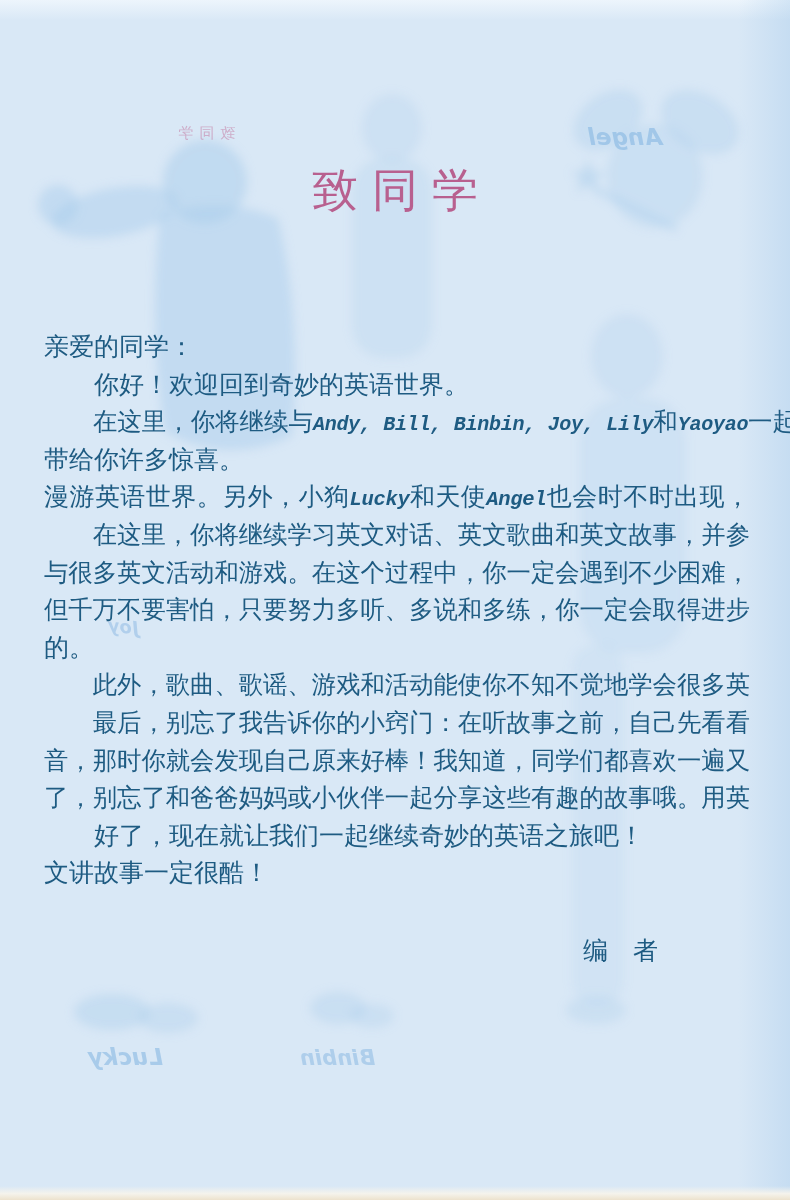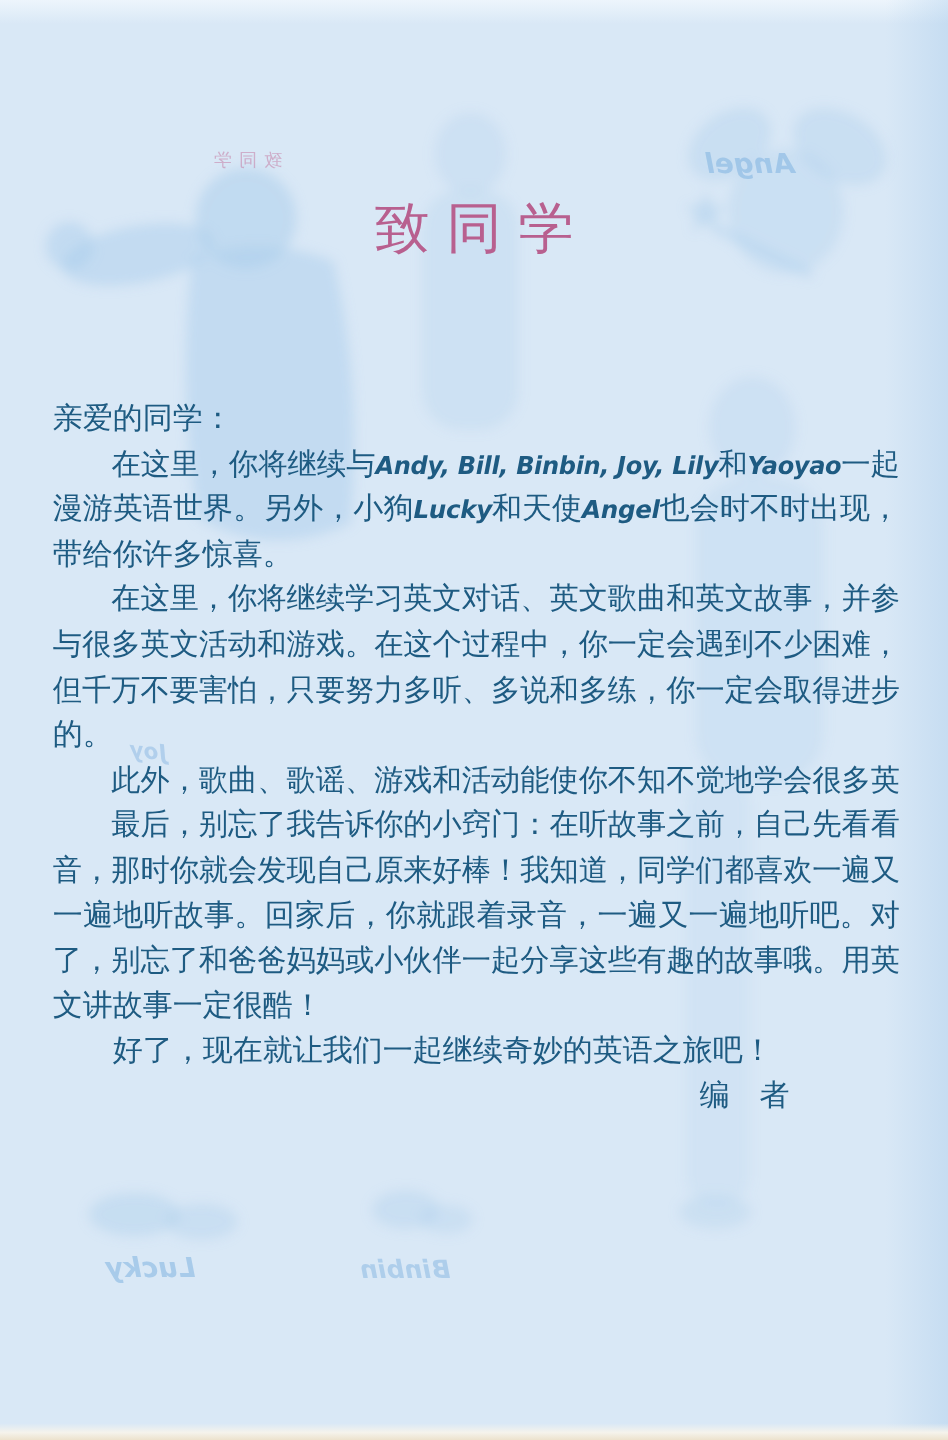--- a/index.html
+++ b/index.html
@@ -38,30 +38,31 @@
   .title{
     position:absolute;left:0;top:160px;width:100%;margin:0;z-index:2;
     text-align:center;font-family:"DejaVu Serif",serif;font-weight:normal;
     font-size:46px;letter-spacing:14px;text-indent:14px;
     color:#b8608f;
   }
 
   .letter{
     position:absolute;left:44px;top:330px;width:706px;z-index:2;
     color:#1e5b82;
+    font-family:Liberation Mono, monospace;
   }
   .line{
     height:37.6px;line-height:37.6px;font-size:25px;
     white-space:nowrap;
     text-align:justify;text-align-last:justify;
   }
   .line.last{text-align-last:auto;}
   .en{font-weight:bold;font-style:italic;font-size:0.82em;letter-spacing:-0.3px;}
   .sig-line{height:37.6px;line-height:37.6px;font-size:25px;text-align:right;}
-  .sig-line.sig{padding-right:92px;}
+  .sig-line.sig{padding-right:92px;margin-top:40px;}
   .sig-line.date{padding-right:68px;letter-spacing:1px;}
 </style>
 </head>
 <body>
 
 <div class="page">
 
   <svg class="wm-svg" width="790" height="1200" viewBox="0 0 790 1200" aria-hidden="true">
     <defs>
       <filter id="soft" x="-30%" y="-30%" width="160%" height="160%">
@@ -110,33 +111,33 @@
   <div class="ghost ghost-joy">Joy</div>
   <div class="ghost ghost-lucky">Lucky</div>
   <div class="ghost ghost-binbin">Binbin</div>
   <div class="ghost ghost-title">致同学</div>
 
   <h1 class="title">致同学</h1>
 
   <div class="letter">
 
     <div class="line last"><span class="cn">亲爱的同学：</span></div>
+      <div class="line last">　　<span class="cn">你好！欢迎回到奇妙的英语世界。</span></div>
       <div class="line" style="transform-origin: left center; transform: scaleX(0.977839);">　　<span class="cn">在这里，你将继续与</span><span class="en">Andy, Bill, Binbin, Joy, Lily</span><span class="cn">和</span><span class="en">Yaoyao</span><span class="cn">一起</span></div>
+      <div class="line last"><span class="cn">带给你许多惊喜。</span></div>
       <div class="line"><span class="cn">漫游英语世界。另外，小狗</span><span class="en">Lucky</span><span class="cn">和天使</span><span class="en">Angel</span><span class="cn">也会时不时出现，</span></div>
-      <div class="line last"><span class="cn">带给你许多惊喜。</span></div>
       <div class="line" style="transform-origin: left center; transform: scaleX(0.973793);">　　<span class="cn">在这里，你将继续学习英文对话、英文歌曲和英文故事，并参</span></div>
       <div class="line" style="transform-origin: left center; transform: scaleX(0.973793);"><span class="cn">与很多英文活动和游戏。在这个过程中，你一定会遇到不少困难，</span></div>
       <div class="line" style="transform-origin: left center; transform: scaleX(0.973793);"><span class="cn">但千万不要害怕，只要努力多听、多说和多练，你一定会取得进步</span></div>
       <div class="line last"><span class="cn">的。</span></div>
       <div class="line" style="transform-origin: left center; transform: scaleX(0.973793);">　　<span class="cn">此外，歌曲、歌谣、游戏和活动能使你不知不觉地学会很多英</span></div>
       <div class="line" style="transform-origin: left center; transform: scaleX(0.973793);">　　<span class="cn">最后，别忘了我告诉你的小窍门：在听故事之前，自己先看看</span></div>
       <div class="line" style="transform-origin: left center; transform: scaleX(0.973793);"><span class="cn">音，那时你就会发现自己原来好棒！我知道，同学们都喜欢一遍又</span></div>
-      <div class="line"><span class="cn">一遍地听故事。回家后，你就跟着录音，一遍又一遍地听吧。对</span></div>
       <div class="line" style="transform-origin: left center; transform: scaleX(0.973793);"><span class="cn">了，别忘了和爸爸妈妈或小伙伴一起分享这些有趣的故事哦。用英</span></div>
+      <div class="line last">　　<span class="cn">好了，现在就让我们一起继续奇妙的英语之旅吧！</span></div>
       <div class="line last"><span class="cn">文讲故事一定很酷！</span></div>
-      <div class="line last">　　<span class="cn">好了，现在就让我们一起继续奇妙的英语之旅吧！</span></div>
       <div class="sig-line sig">编　者</div>
   </div>
 
   <div class="top-light"></div>
   <div class="right-band"></div>
   <div class="bottom-edge"></div>
 </div>
 
 </body></html>

